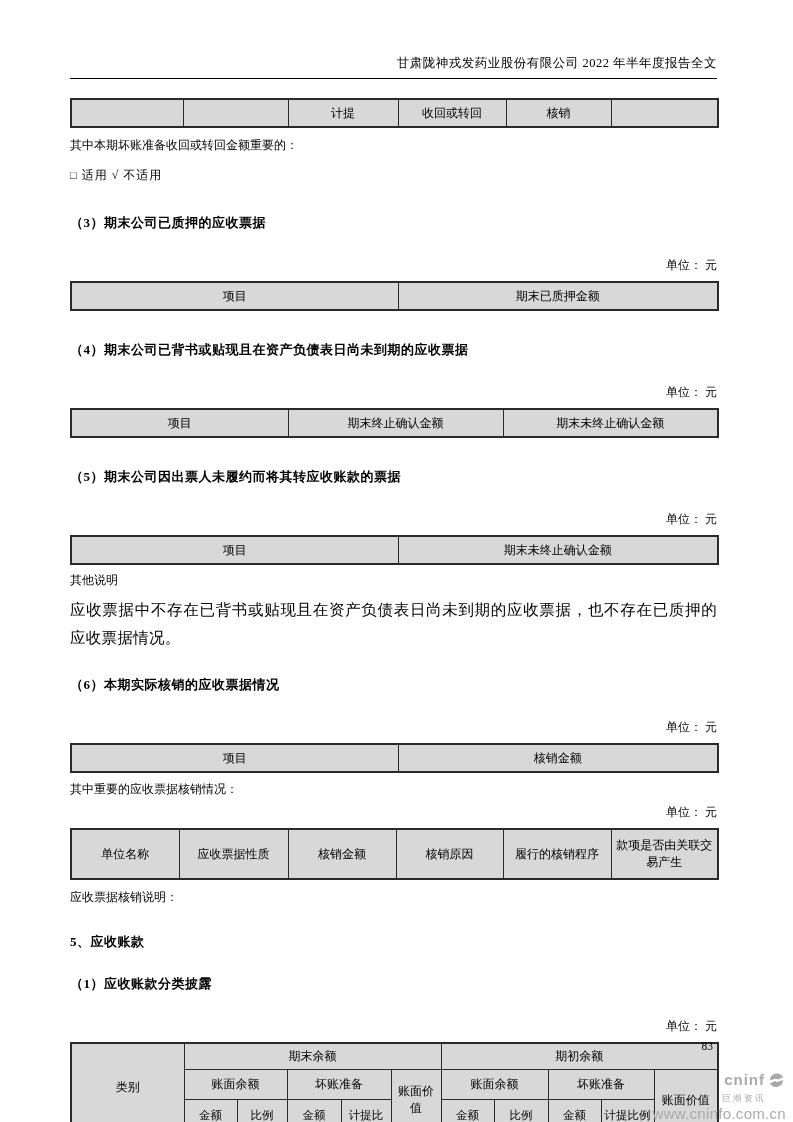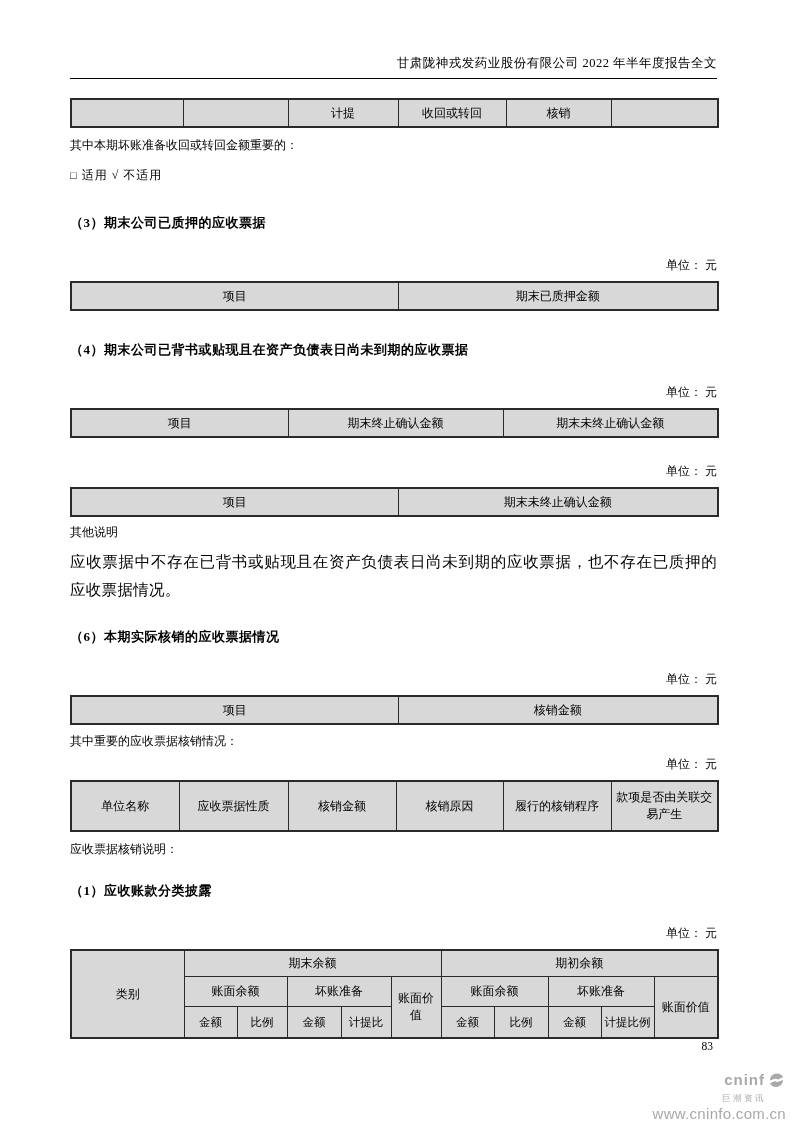--- a/index.html
+++ b/index.html
@@ -143,20 +143,21 @@
         </colgroup>
       <tbody>
           <tr class="row-h">
         <td>项目</td>
         <td>期末终止确认金额</td>
         <td>期末未终止确认金额</td>
       </tr>
     </tbody>
       </table>
 
+    <div class="sec-title">（5）期末公司因出票人未履约而将其转应收账款的票据</div>
     <div class="unit-line">单位： 元</div>
     <table>
       <colgroup>
           <col style="width:327px">
           <col style="width:320px">
         </colgroup>
       <tbody>
           <tr class="row-h">
         <td>项目</td>
         <td>期末未终止确认金额</td>
@@ -197,20 +198,21 @@
         <td>应收票据性质</td>
         <td>核销金额</td>
         <td>核销原因</td>
         <td>履行的核销程序</td>
         <td style="height:46px;">款项是否由关联交易产生</td>
       </tr>
     </tbody>
       </table>
     <div class="note" style="font-family:Liberation Serif, serif;">应收票据核销说明：</div>
 
+    <div class="sec-title" style="margin-top:27px;">5、应收账款</div>
     <div class="sec-title" style="margin-top:24px;">（1）应收账款分类披露</div>
     <div class="unit-line">单位： 元</div>
 
     <table class="class-table">
       <colgroup>
         <col style="width:113px">
         <col style="width:53px">
           <col style="width:50px">
           <col style="width:54px">
           <col style="width:50px">

